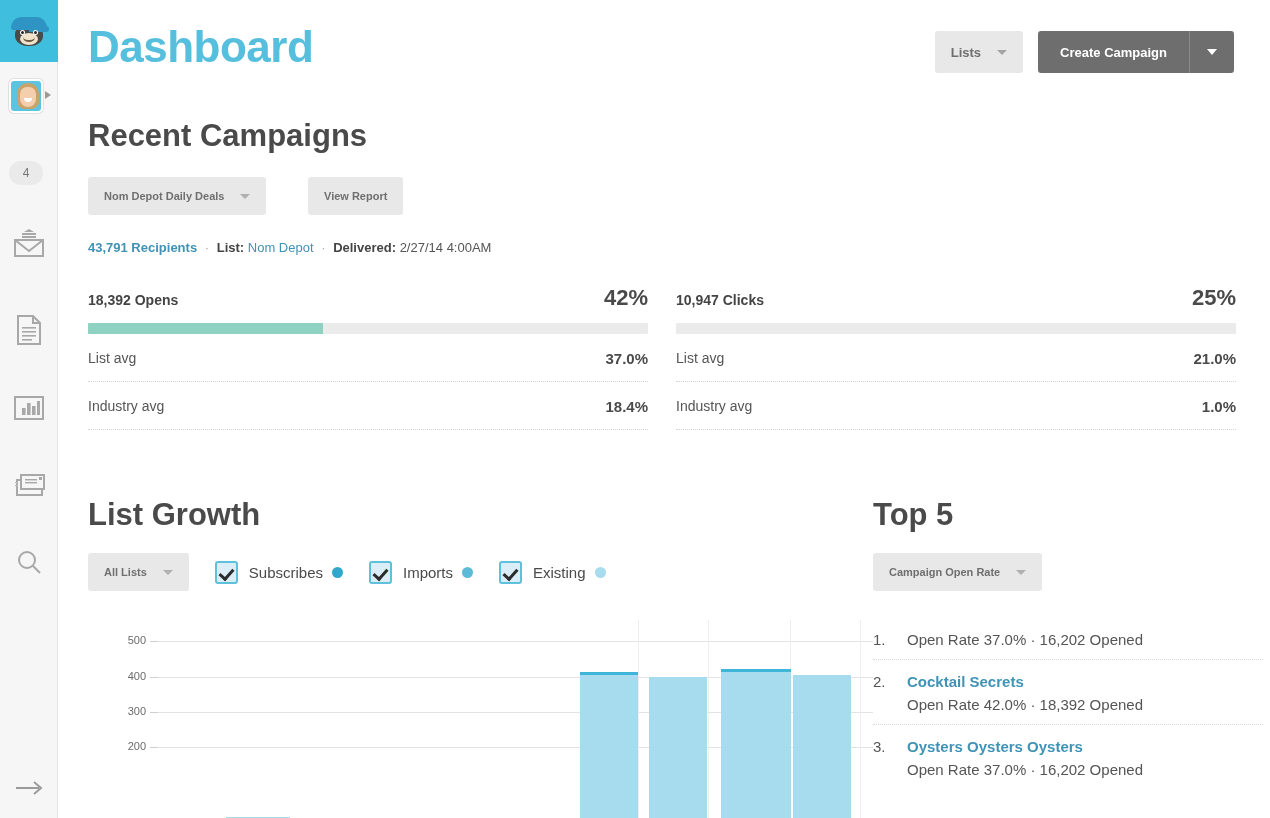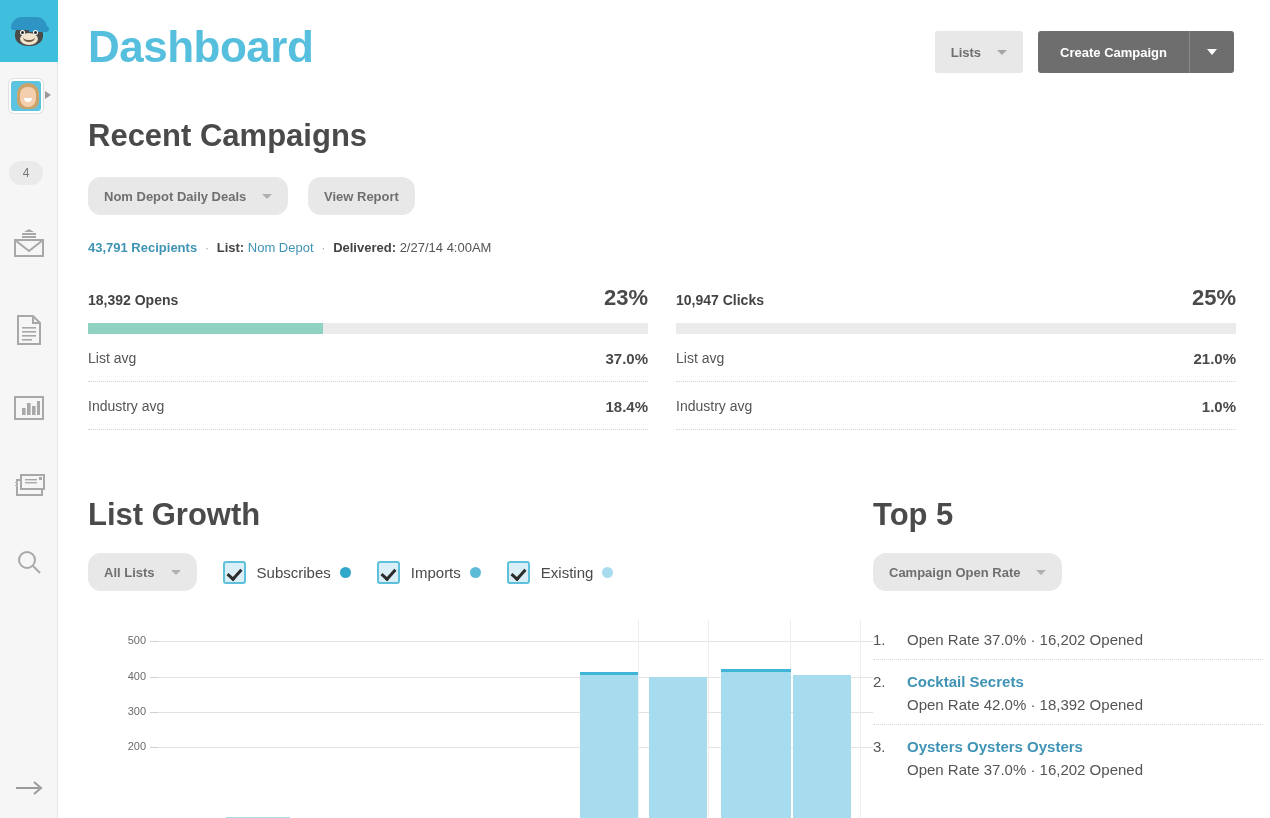--- a/index.html
+++ b/index.html
@@ -117,22 +117,22 @@
   }
   .caret { width:0;height:0;border-left:5px solid transparent;border-right:5px solid transparent; }
   .caret.dark { border-top:5px solid #a5a5a5; }
   .caret.white { border-top:6px solid #ffffff; }
   .caret.grey { border-top:5px solid #b0b0b0; }
 
   .sec-title { font-size:31px; font-weight:bold; color:#4a4a4a; }
   #recent-title { position:absolute; left:30px; top:118px; }
 
   .pill {
-    height:38px; background:#e8e8e8; border-radius:13px; color:#6f6f6f;
-    font-size:13px; font-weight:bold; display:inline-flex; align-items:center;
+    height:38px; background:#e8e8e8; border-radius:3px; color:#6f6f6f;
+    font-size:11px; font-weight:bold; display:inline-flex; align-items:center;
     padding:0 16px; gap:16px; cursor:pointer;
   }
   #camp-select { position:absolute; left:30px; top:177px; }
   #view-report { position:absolute; left:250px; top:177px; }
 
   .meta { position:absolute; left:30px; top:240px; font-size:13px; color:#555; }
   .meta .lnk { color:#3f93b5; font-weight:bold; }
   .meta .lbl { color:#444; font-weight:bold; }
   .meta .lnk2 { color:#3f93b5; }
   .meta .sep { color:#aaa; padding:0 4px; }
@@ -339,21 +339,21 @@
       <span class="lbl">List:</span>
       <span class="lnk2">Nom Depot</span>
       <span class="sep">·</span>
       <span class="lbl">Delivered:</span>
       <span class="val">2/27/14 4:00AM</span>
     </div>
 
     <div class="stat-col" id="stat-opens">
       <div class="stat-head">
         <span class="stat-label">18,392 Opens</span>
-        <span class="stat-pct">23%</span>
+        <span class="stat-pct">42%</span>
       </div>
       <div class="bar-track">
         <div class="bar-fill" id="opens-fill" style="width: 42%; background: rgb(143, 210, 193);"></div>
       </div>
       <div class="avg-row">
         <span class="avg-name">List avg</span>
         <span class="avg-val">37.0%</span>
       </div>
       <div class="avg-row">
         <span class="avg-name">Industry avg</span>

